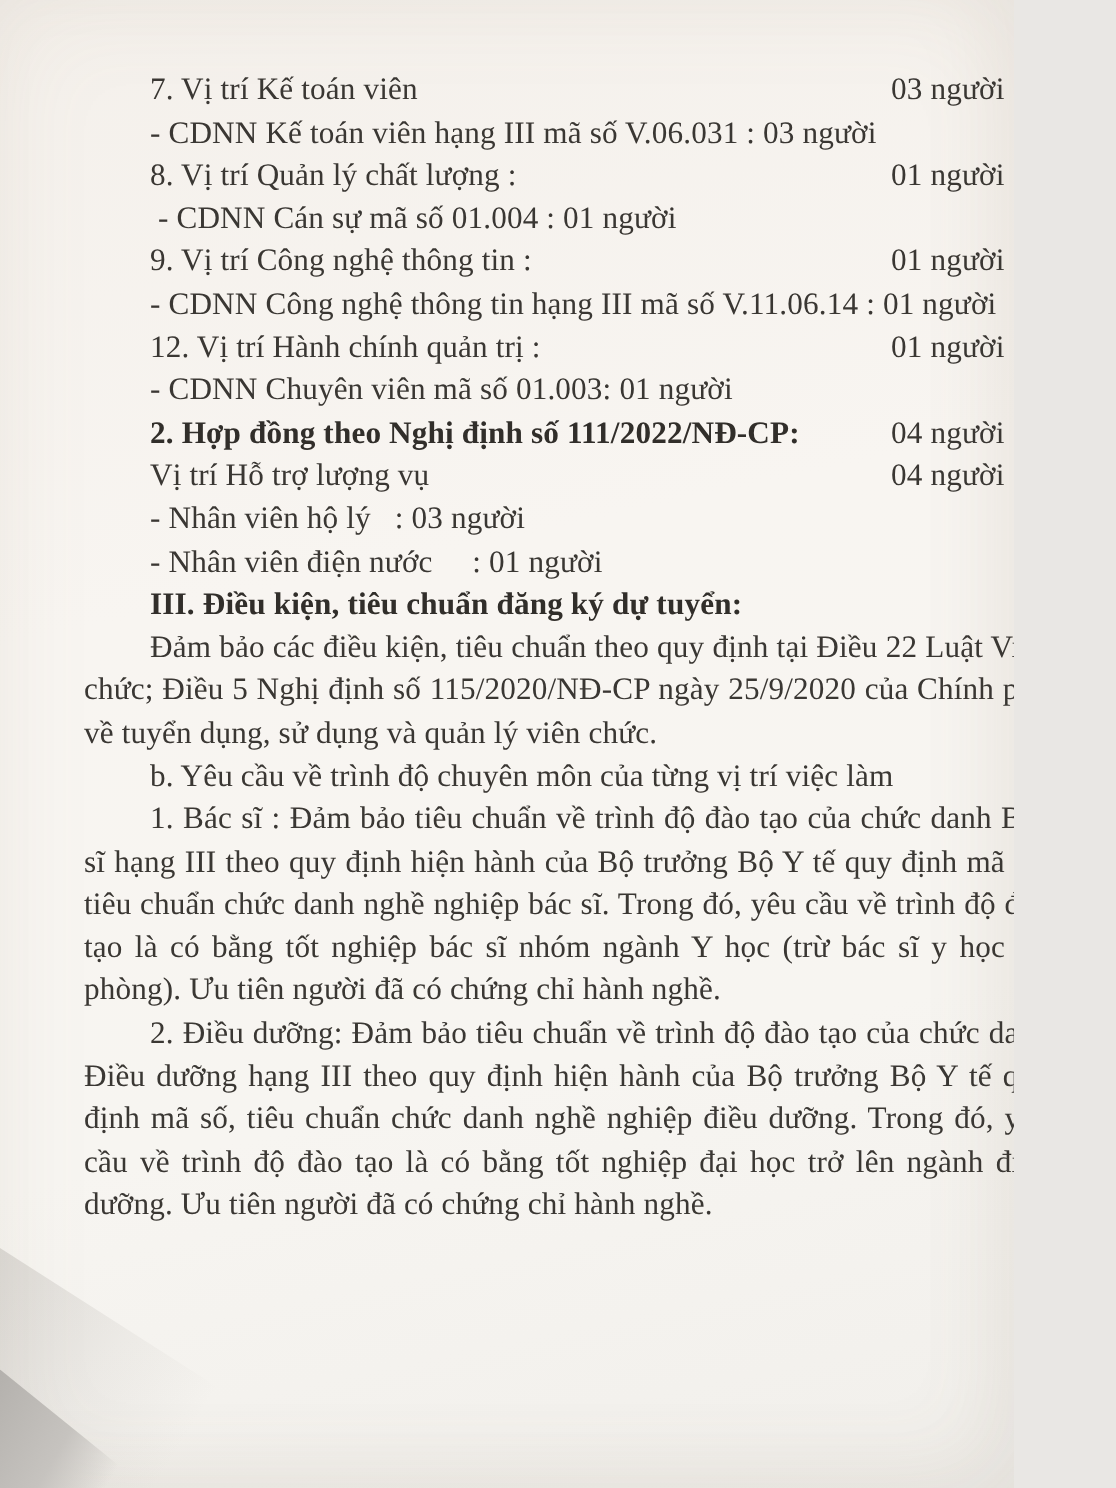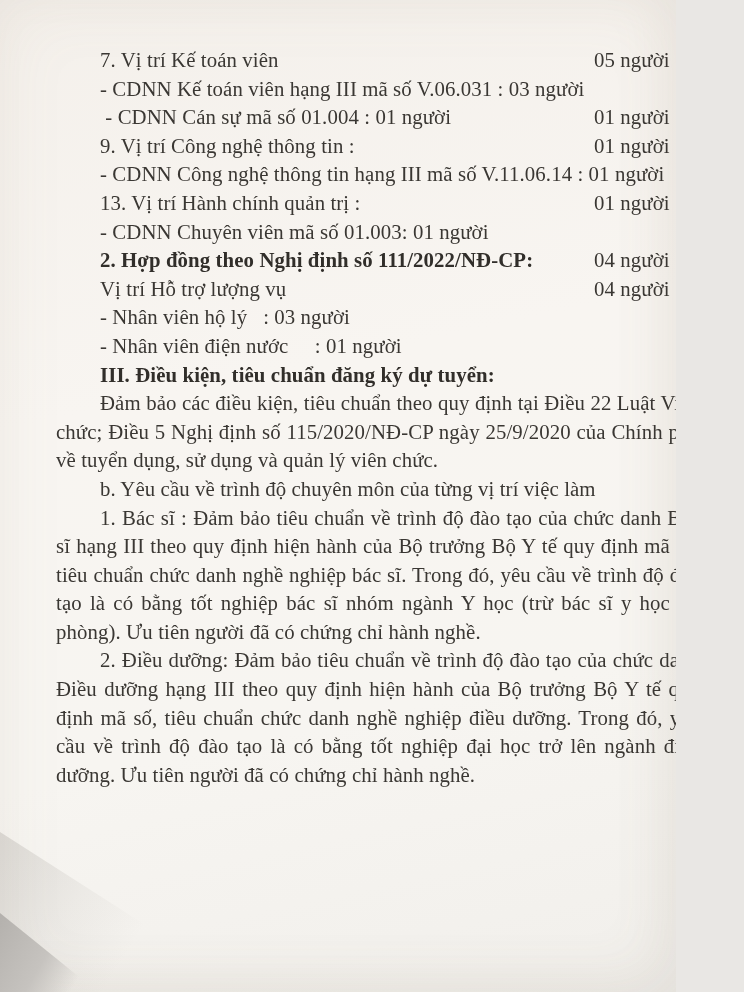--- a/index.html
+++ b/index.html
@@ -72,37 +72,38 @@
   }
 </style>
 </head>
 <body>
 
 <div class="page">
   <div class="content">
 
     <div class="row">
       <span class="label">7. Vị trí Kế toán viên</span>
-      <span class="count">05 người</span>
+      <span class="count">03 người</span>
     </div>
     <div class="sub">- CDNN Kế toán viên hạng III mã số V.06.031 : 03 người</div>
 
     <div class="row">
+      <span class="label">8. Vị trí Quản lý chất lượng :</span>
       <span class="count">01 người</span>
     </div>
     <div class="sub"> - CDNN Cán sự mã số 01.004 : 01 người</div>
 
     <div class="row">
       <span class="label">9. Vị trí Công nghệ thông tin :</span>
       <span class="count">01 người</span>
     </div>
     <div class="sub">- CDNN Công nghệ thông tin hạng III mã số V.11.06.14 : 01 người</div>
 
     <div class="row">
-      <span class="label">13. Vị trí Hành chính quản trị :</span>
+      <span class="label">12. Vị trí Hành chính quản trị :</span>
       <span class="count">01 người</span>
     </div>
     <div class="sub">- CDNN Chuyên viên mã số 01.003: 01 người</div>
 
     <div class="row">
       <span class="label bold">2. Hợp đồng theo Nghị định số 111/2022/NĐ-CP:</span>
       <span class="count">04 người</span>
     </div>
 
     <div class="row">

